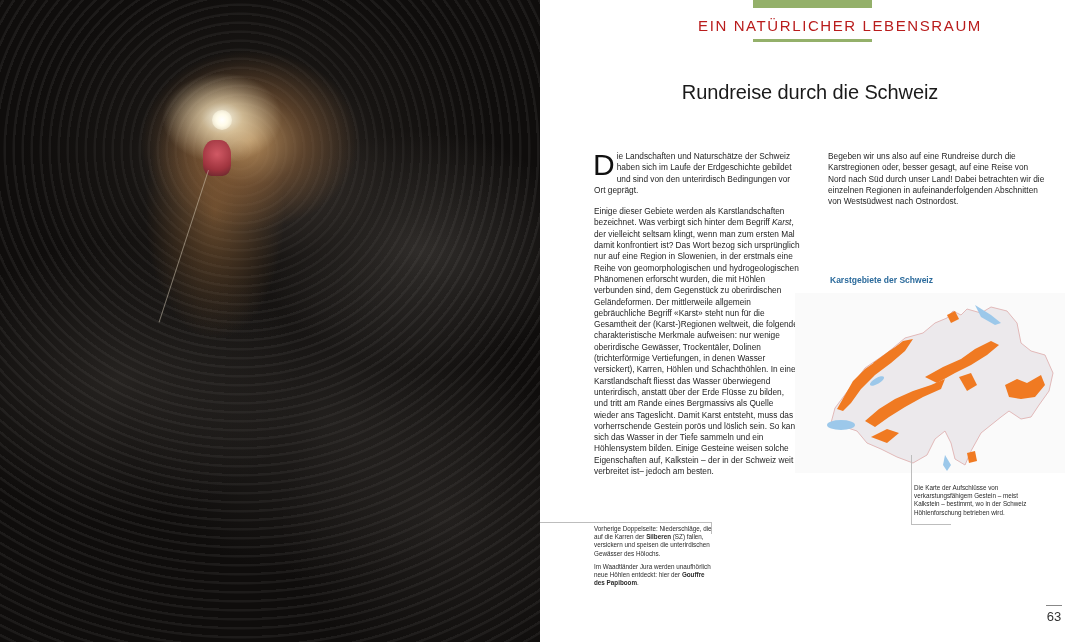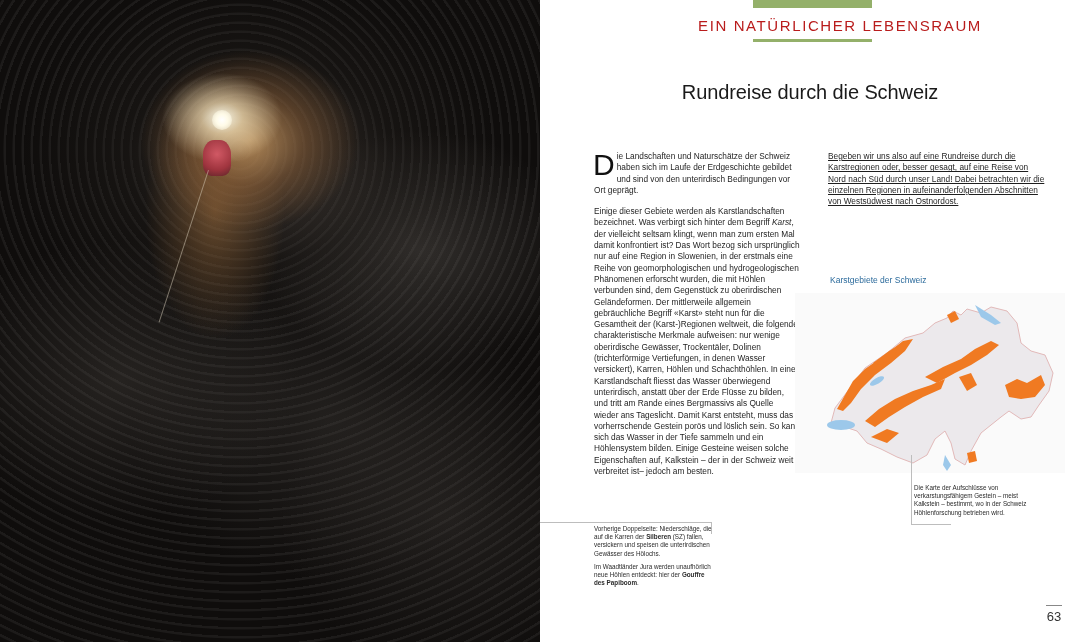--- a/index.html
+++ b/index.html
@@ -47,27 +47,27 @@
   .title {
     position: absolute; left: 660px; top: 81px; width: 300px; text-align: center;
     font-size: 20px; color: #1a1a1a; letter-spacing: -0.1px;
   }
 
   .col {
     position: absolute; font-size: 8.3px; line-height: 11.3px; color: #1e1e1e;
   }
   .col p { margin-bottom: 10px; }
   .col-left { left: 594px; top: 151px; width: 206px; }
-  .col-right { left: 828px; top: 151px; width: 218px; text-decoration: underline; }
+  .col-right { left: 828px; top: 151px; width: 218px; }
   .dropcap {
     float: left; font-size: 30px; line-height: 26px; margin: 1px 2px -2px -1px; color: #111;
   }
 
   .map-title {
-    position: absolute; left: 830px; top: 275px; font-size: 8.5px; font-weight: normal; color: #2c6b9c;
+    position: absolute; left: 830px; top: 275px; font-size: 8.5px; font-weight: bold; color: #2c6b9c;
   }
   .map {
     position: absolute; left: 795px; top: 293px; width: 270px; height: 180px;
     background: #fafafa;
   }
   .map svg { width: 100%; height: 100%; display: block; }
 
   .map-caption-line-v { position: absolute; left: 911px; top: 455px; width: 1px; height: 70px; background: #bdbdbd; }
   .map-caption-line-h { position: absolute; left: 911px; top: 524px; width: 40px; height: 1px; background: #bdbdbd; }
   .map-caption {

